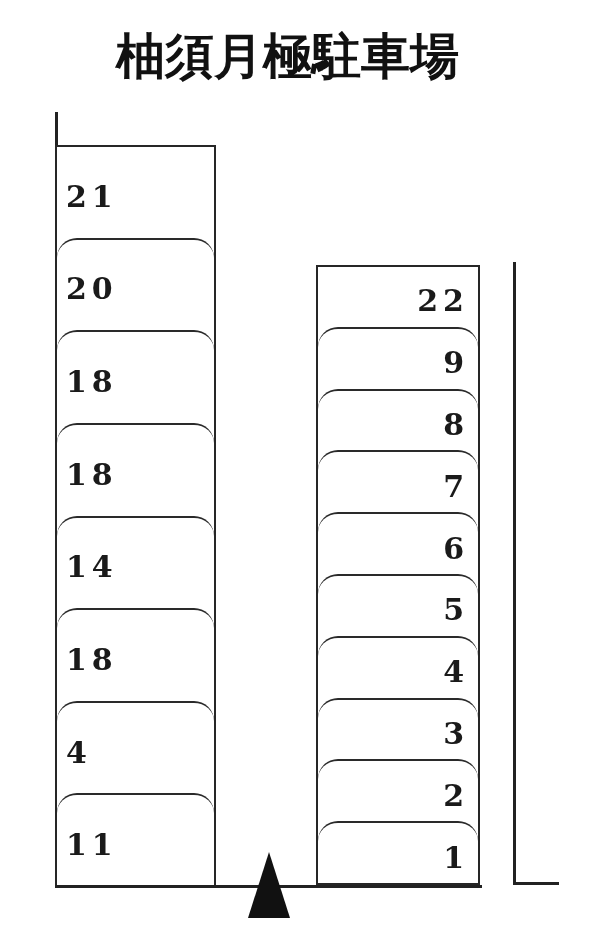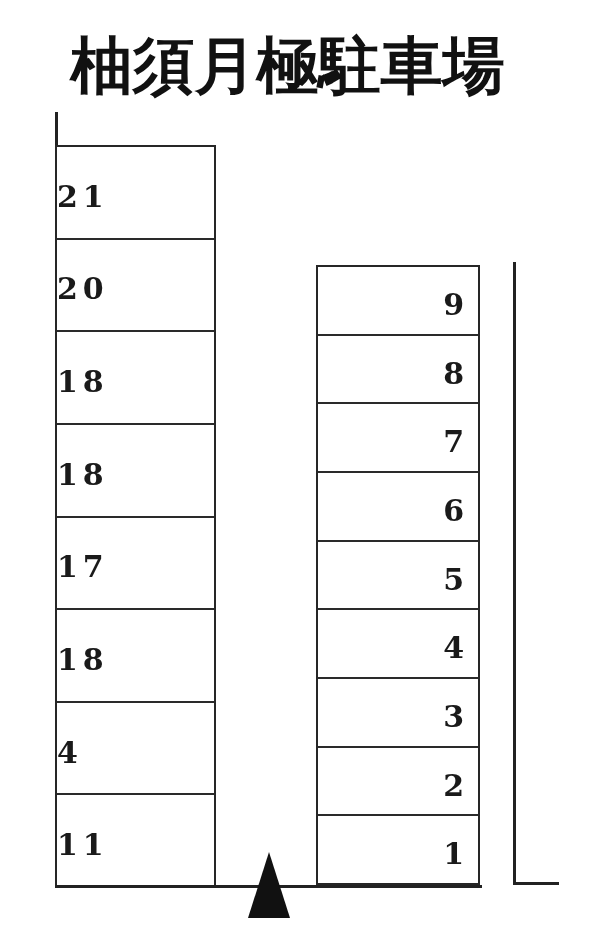--- a/index.html
+++ b/index.html
@@ -20,21 +20,21 @@
 
   .title {
     position: absolute;
     top: 24px;
     left: 0;
     width: 575px;
     margin: 0;
     text-align: center;
     font-family: "Liberation Sans", "DejaVu Sans", sans-serif;
     font-weight: 900;
-    font-size: 62px;
+    font-size: 49px;
     letter-spacing: 0px;
     color: #111111;
     white-space: nowrap;
   }
 
   
   .left-line {
     position: absolute;
     left: 55px;
     top: 112px;
@@ -65,30 +65,32 @@
   }
 
   .stall {
     flex: 1 1 0;
     display: flex;
     align-items: center;
     padding-top: 9px;
   }
   .stall + .stall {
     border-top: 2px solid #2a2a2a;
+    border-radius: 20px;
   }
   .stall .num {
     font-size: 30px;
     font-weight: 600;
     letter-spacing: 5px;
     color: #1a1a1a;
     line-height: 1;
   }
   .stall-col.left .stall {
     justify-content: flex-start;
+    padding-left: 9px;
   }
   .stall-col.right .stall {
     justify-content: flex-end;
     padding-right: 9px;
   }
 
   
   .baseline {
     position: absolute;
     left: 55px;
@@ -137,35 +139,38 @@
     <div class="stall">
         <span class="num">20</span>
       </div>
     <div class="stall">
         <span class="num">18</span>
       </div>
     <div class="stall">
         <span class="num">18</span>
       </div>
     <div class="stall">
-        <span class="num">17</span>
+        <span class="num">14</span>
       </div>
     <div class="stall">
         <span class="num">18</span>
       </div>
     <div class="stall">
         <span class="num">4</span>
       </div>
     <div class="stall">
         <span class="num">11</span>
       </div>
   </div>
 
   <div class="stall-col right">
     <div class="stall">
+        <span class="num">22</span>
+      </div>
+    <div class="stall">
         <span class="num">9</span>
       </div>
     <div class="stall">
         <span class="num">8</span>
       </div>
     <div class="stall">
         <span class="num">7</span>
       </div>
     <div class="stall">
         <span class="num">6</span>

